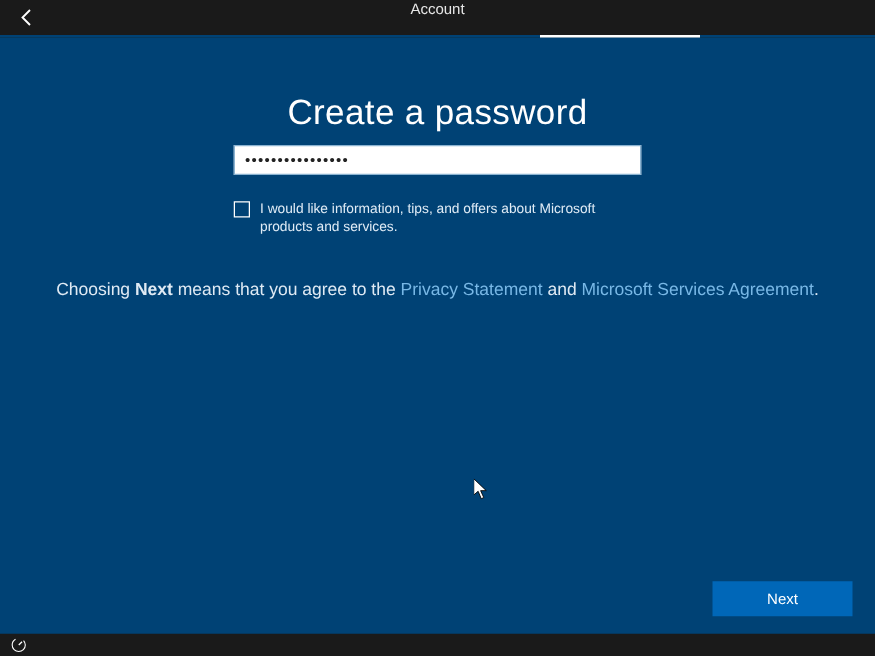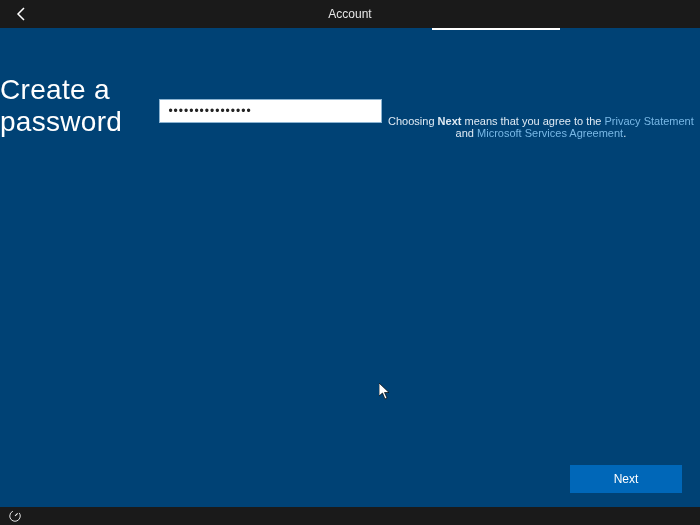--- a/index.html
+++ b/index.html
@@ -9,21 +9,20 @@
       background: #004275;
       font-family: "Segoe UI", Arial, sans-serif;
       color: #ffffff;
       overflow: hidden;
       position: relative;
     }
     .titlebar {
       height: 30px;
       background: #1a1a1a;
       display: flex;
-      align-items: center;
       position: relative;
       border-bottom: 2px solid #004275;
     }
     .back-arrow {
       margin-left: 14px;
       display: flex;
       align-items: center;
       justify-content: center;
       cursor: pointer;
     }
@@ -37,20 +36,21 @@
     .tab-underline {
       position: absolute;
       bottom: -2px;
       left: 432px;
       width: 128px;
       height: 2px;
       background: #ffffff;
     }
     .content {
       display: flex;
+      flex-direction: column;
       align-items: center;
       padding-top: 44px;
     }
     .headline {
       font-size: 28px;
       font-weight: 300;
       letter-spacing: 0.3px;
       margin-bottom: 10px;
     }
     .subtitle {
@@ -84,21 +84,21 @@
       margin-top: 1px;
       cursor: pointer;
     }
     .checkbox-label {
       font-size: 11px;
       line-height: 1.4;
       color: #e0ecf6;
     }
     .agreement {
       margin-top: 32px;
-      font-size: 11px;
+      font-size: 14px;
       color: #dfeaf4;
       text-align: center;
     }
     .agreement .bold { font-weight: 600; }
     .agreement .link {
       color: #78b8e6;
       cursor: pointer;
     }
     .next-button {
       position: absolute;
@@ -145,20 +145,24 @@
   </div>
   <div class="titlebar-title">Account</div>
   <div class="tab-underline"></div>
 </div>
 
 <div class="content">
   <div class="headline">Create a password</div>
 
   <input type="text" class="password-input" readonly="" value="••••••••••••••••" style="">
 
+  <div class="checkbox-row">
+    <div class="checkbox"></div>
+    <div class="checkbox-label">I would like information, tips, and offers about Microsoft products and services.</div>
+  </div>
 
   <div class="agreement">
     <span>Choosing </span><span class="bold">Next</span><span> means that you agree to the </span><span class="link">Privacy Statement</span><span> and </span><span class="link">Microsoft Services Agreement</span><span>.</span>
   </div>
 </div>
 
 <button class="next-button">Next</button>
 
 <div class="bottombar">
   <div class="ease-icon">

